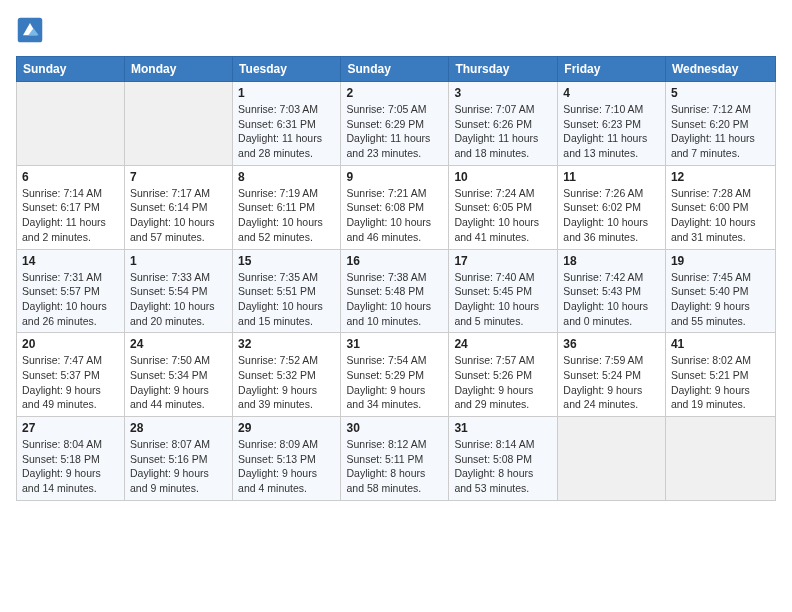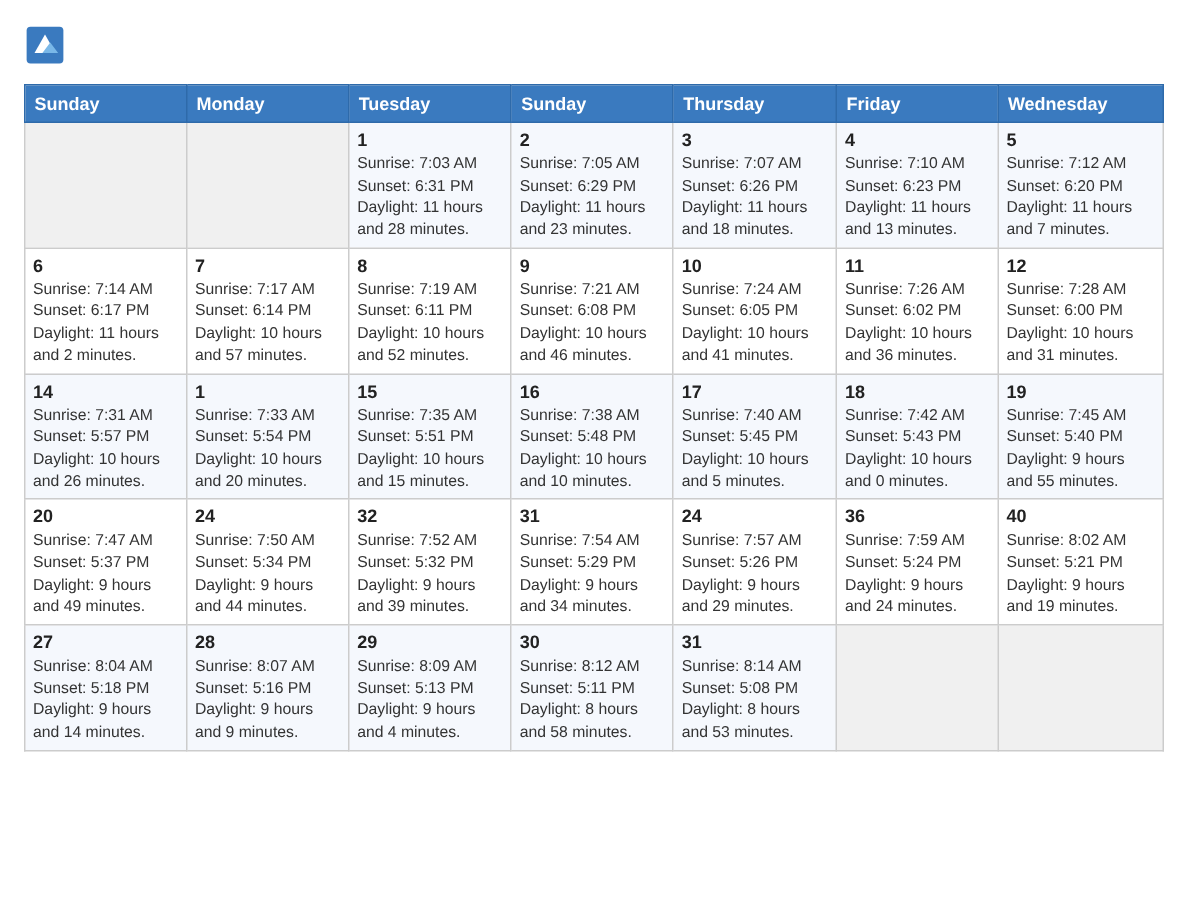--- a/index.html
+++ b/index.html
@@ -218,21 +218,21 @@
         </td>
         <td>
           <span class="day-num">24</span>
           <div class="day-info">Sunrise: 7:57 AM<br>Sunset: 5:26 PM<br>Daylight: 9 hours and 29 minutes.</div>
         </td>
         <td>
           <span class="day-num">36</span>
           <div class="day-info">Sunrise: 7:59 AM<br>Sunset: 5:24 PM<br>Daylight: 9 hours and 24 minutes.</div>
         </td>
         <td>
-          <span class="day-num">40</span>
+          <span class="day-num">41</span>
           <div class="day-info">Sunrise: 8:02 AM<br>Sunset: 5:21 PM<br>Daylight: 9 hours and 19 minutes.</div>
         </td>
       </tr>
       <tr>
         <td>
           <span class="day-num">27</span>
           <div class="day-info">Sunrise: 8:04 AM<br>Sunset: 5:18 PM<br>Daylight: 9 hours and 14 minutes.</div>
         </td>
         <td>
           <span class="day-num">28</span>

